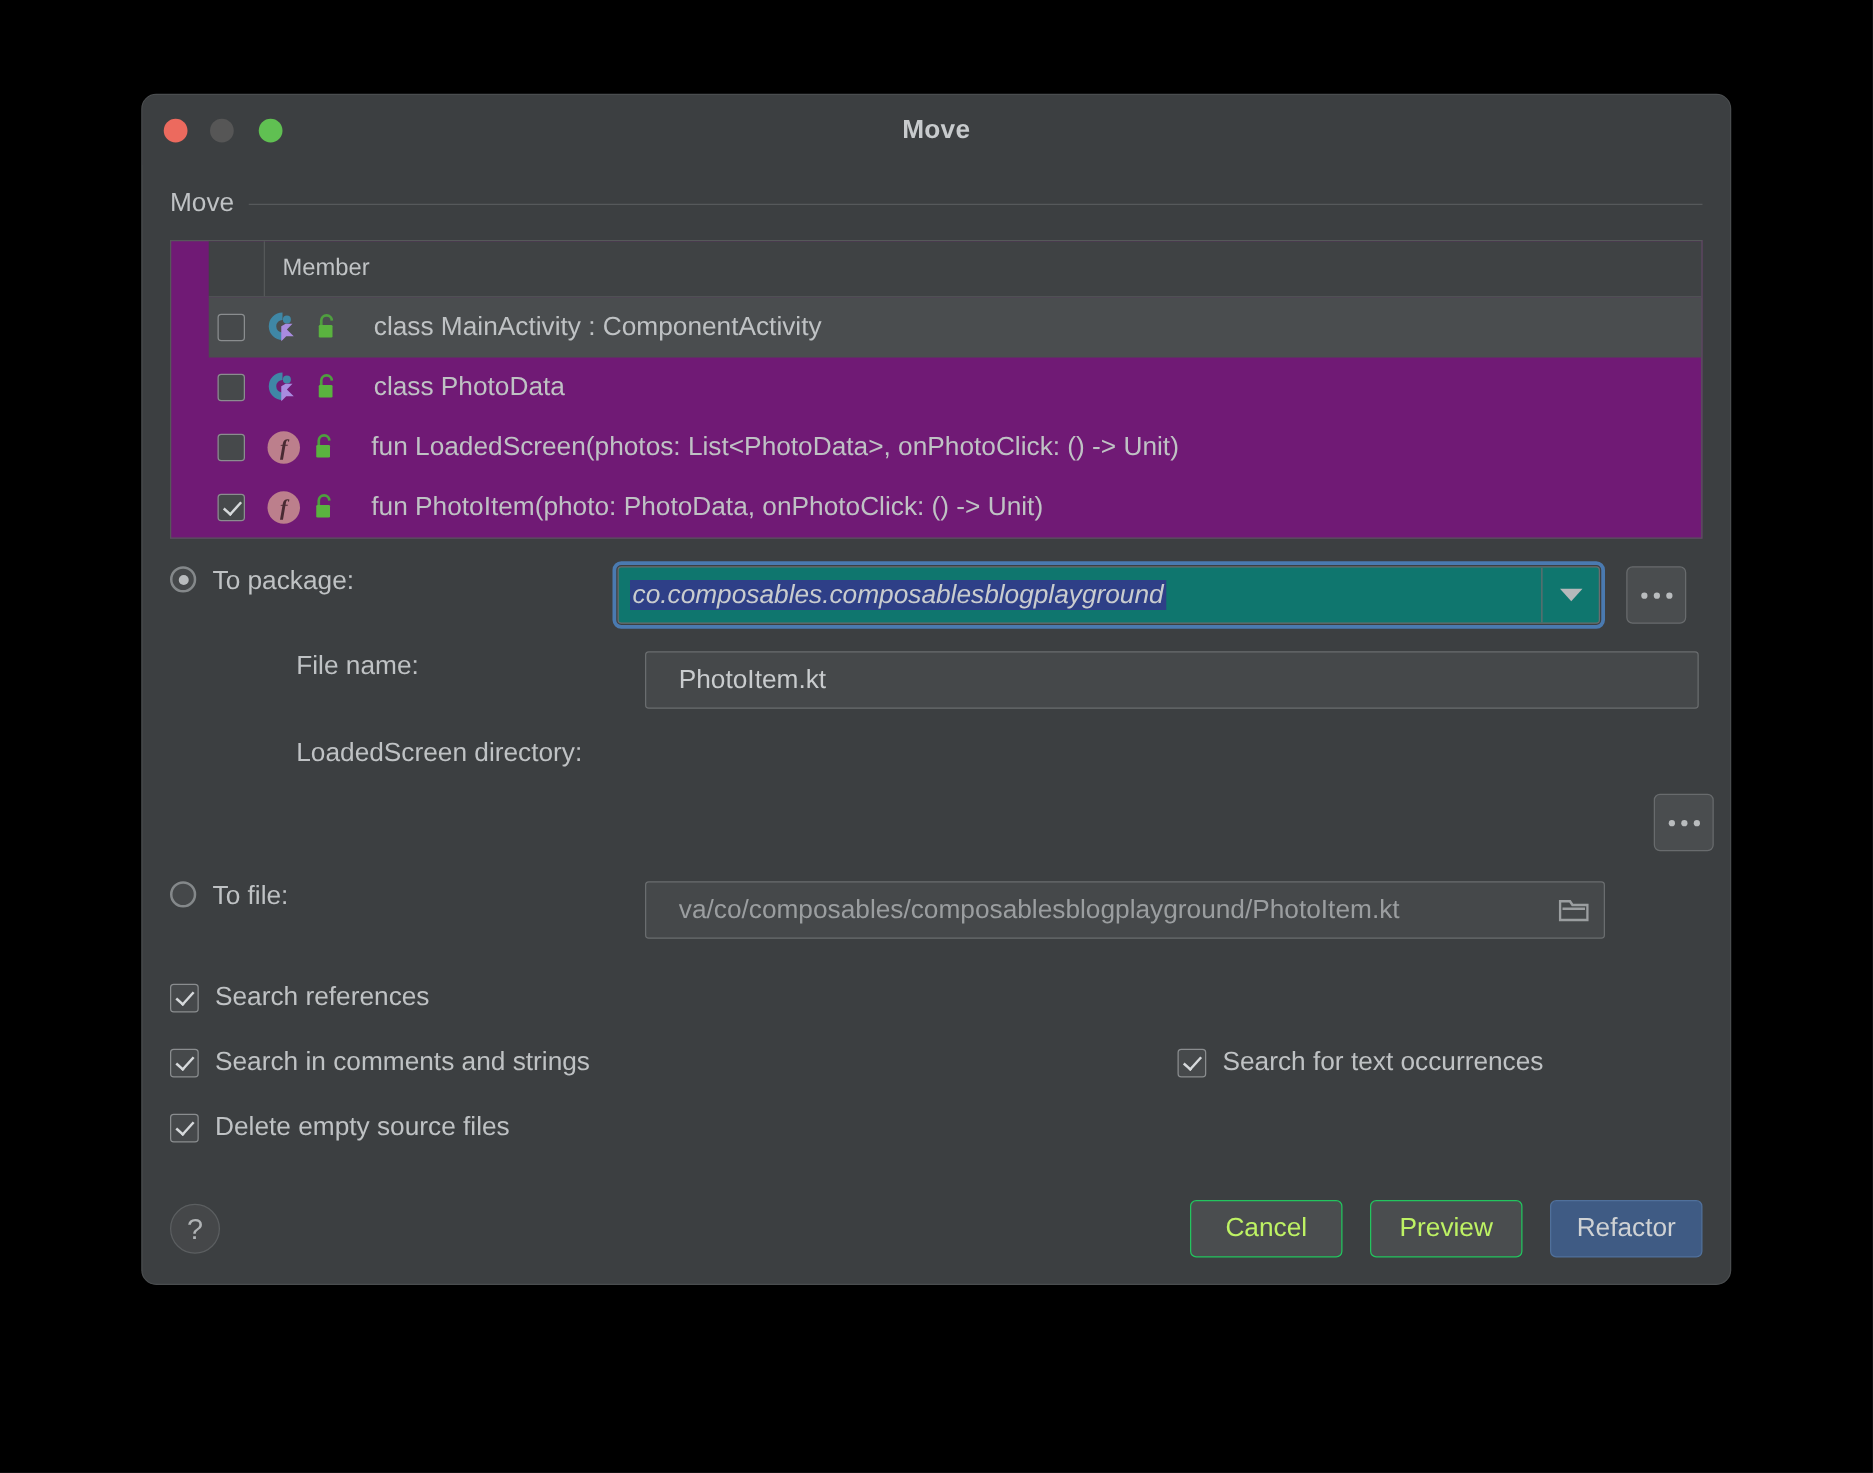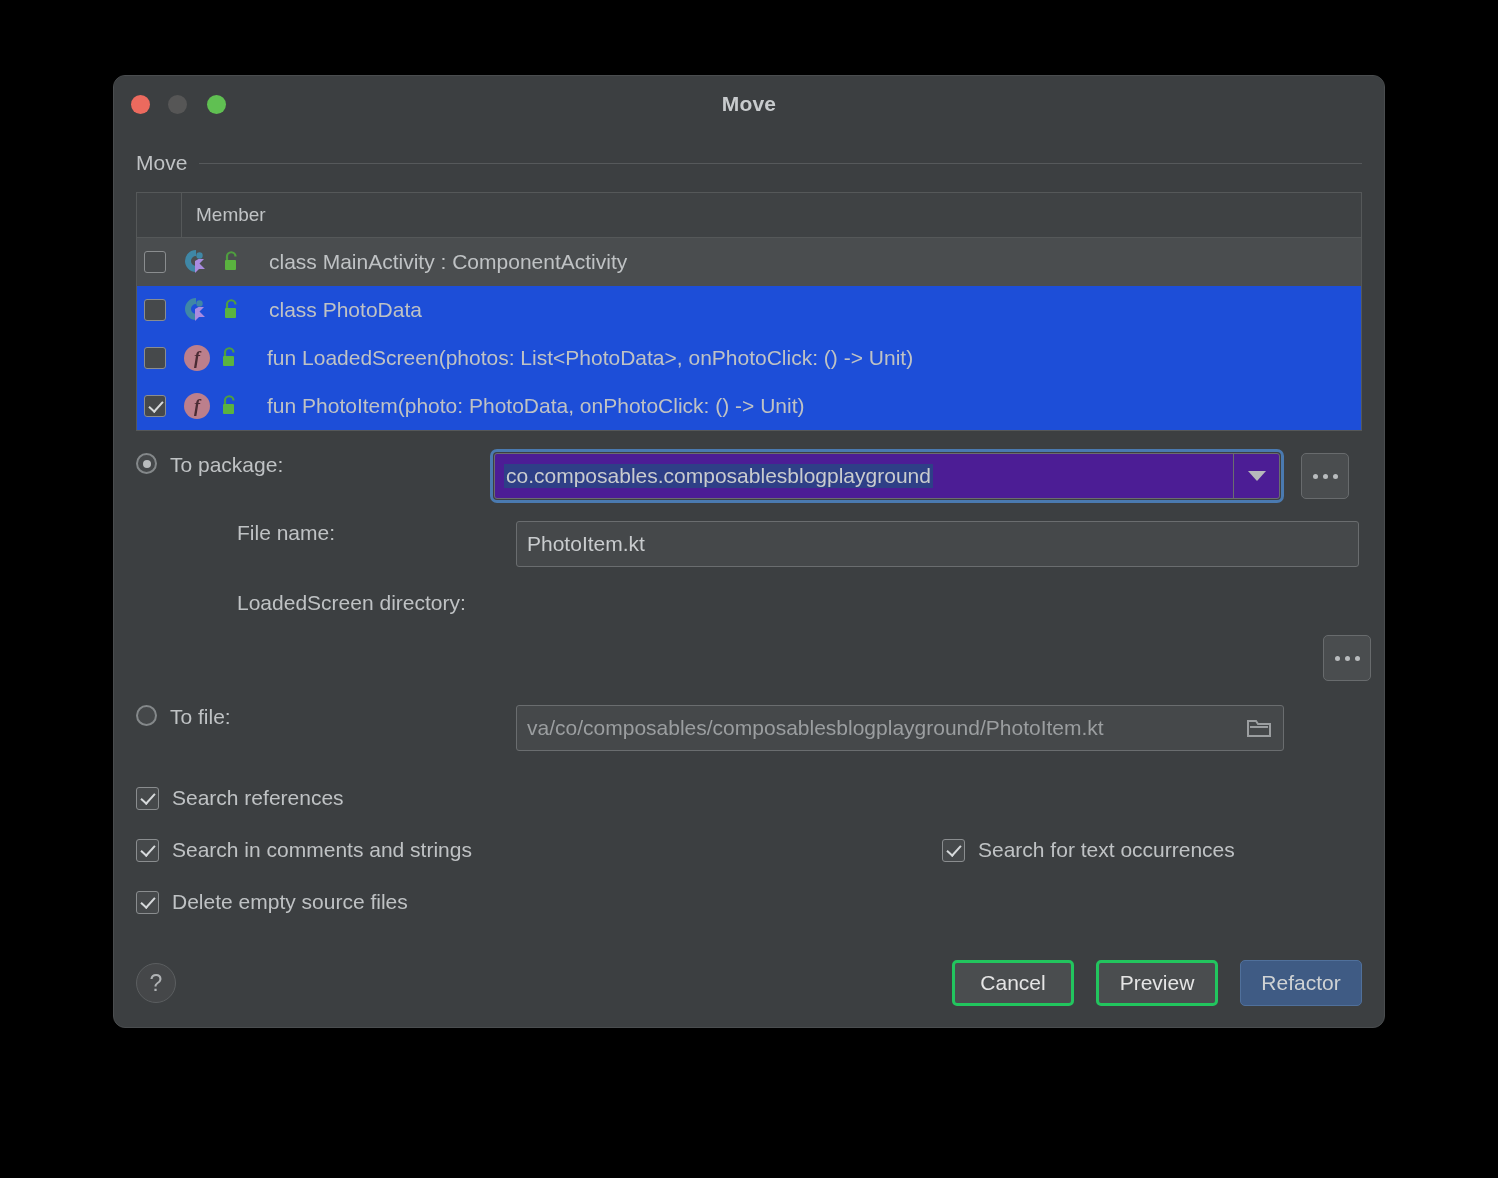--- a/index.html
+++ b/index.html
@@ -57,21 +57,22 @@
     white-space: nowrap;
   }
   .section-header .rule {
     flex: 1; height: 1px; background: #56595b;
   }
 
   
   #member-table {
     margin-top: 10px;
     border: 1px solid #555859;
-    background: #1d4ed8;
+    background: #701a75;
+    padding-left: 30px;
   }
   #table-head {
     display: flex;
     height: 45px;
     align-items: center;
     border-bottom: 1px solid #555859;
     background: #3f4244;
   }
   #table-head .col-check {
     width: 45px; height: 100%;
@@ -178,24 +179,25 @@
     height: 46px;
   }
   .focus-ring {
     position: absolute; inset: -4px;
     border: 3px solid #4a7ab0;
     border-radius: 7px;
   }
   .combo {
     position: absolute; inset: 0;
     display: flex; align-items: center;
-    background: #4c1d95;
+    background: #0f766e;
     border: 1px solid #6a6d6f;
     border-radius: 3px;
     overflow: hidden;
+    font-style: italic;
   }
   .combo .value {
     flex: 1;
     padding: 0 0 0 9px;
     font-size: 21px; color: #c9ccce;
     white-space: nowrap; overflow: hidden;
   }
   .combo .value .sel {
     background: #2e3f87;
     color: #c9ccce;
@@ -227,21 +229,21 @@
   }
 
   .textfield {
     position: absolute;
     display: flex; align-items: center;
     background: #45484a;
     border: 1px solid #6a6d6f;
     border-radius: 3px;
     font-size: 21px;
     color: #c9ccce;
-    padding: 0 10px;
+    padding: 0 26px;
     height: 46px;
     white-space: nowrap;
     overflow: hidden;
   }
   .textfield.disabled { color: #9b9ea0; }
 
   #row-filename { margin-top: 22px; height: 46px; position: relative; }
   #row-destdir-label { margin-top: 24px; height: 30px; }
   #row-destdir { margin-top: 14px; height: 46px; position: relative; }
   #row-tofile { margin-top: 24px; height: 46px; position: relative; }
@@ -289,22 +291,22 @@
   #footer .spacer { flex: 1; }
   .btn {
     height: 46px;
     min-width: 122px;
     padding: 0 20px;
     margin-left: 22px;
     border-radius: 5px;
     font-size: 21px;
     display: flex; align-items: center; justify-content: center;
     background: #4a4d4f;
-    border: 3px solid #22c55e;
-    color: #e5e5e5;
+    border: 1px solid #22c55e;
+    color: #bef264;
   }
   .btn.primary {
     background: #3f5b84;
     border: 1px solid #50709b;
     color: #cfd2d4;
   }
 </style>
 </head>
 <body>
 

